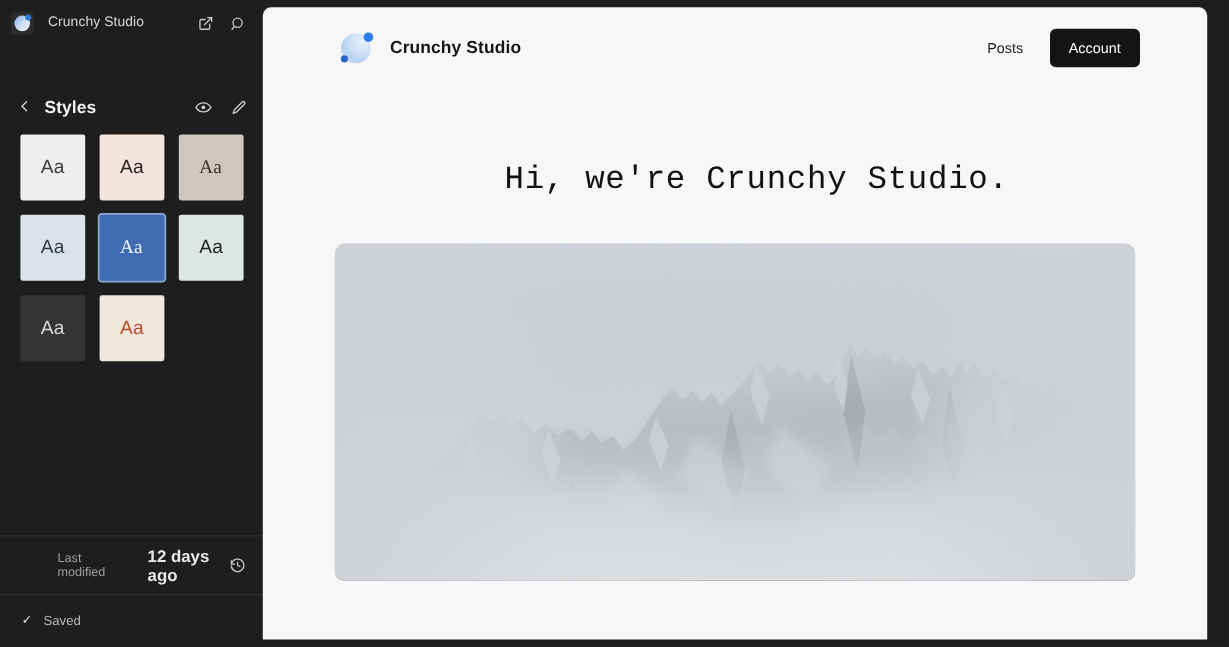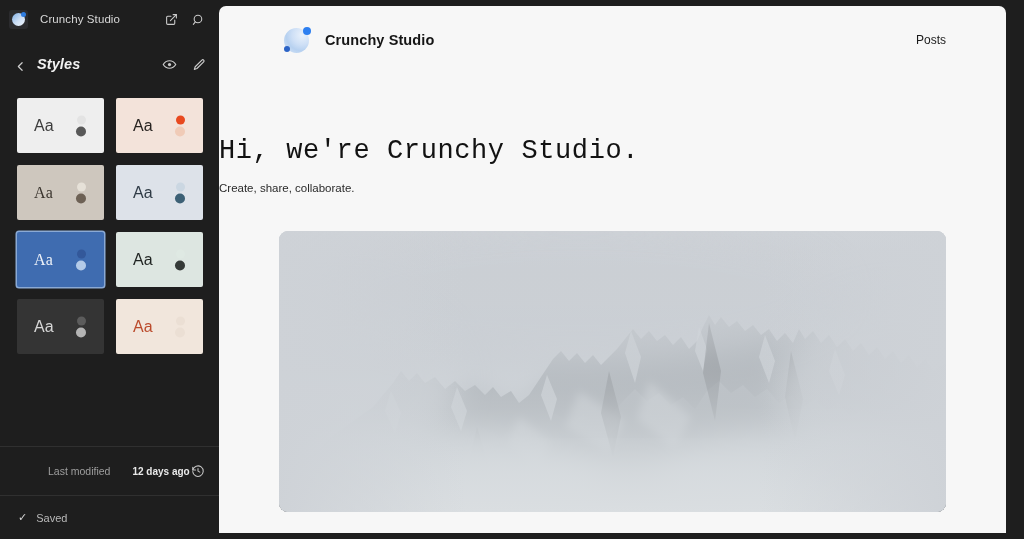--- a/index.html
+++ b/index.html
@@ -84,26 +84,25 @@
     display: flex; align-items: center; justify-content: center;
     color: #cbcbcb;
     cursor: pointer;
     border-radius: 3px;
   }
   .hicon svg { display: block; }
 
   
   .panel-head {
     display: flex;
-    align-items: flex-start;
+    align-items: flex-end;
     padding: 0 12px 0 10px;
     height: 42px;
     flex: 0 0 42px;
     margin-top: 18px;
-    font-style: italic;
   }
   .back-btn {
     width: 20px; height: 20px;
     display: flex; align-items: center; justify-content: center;
     color: #cfcfcf;
     cursor: pointer;
   }
   .panel-title {
     margin-left: 7px;
     font-size: 14.5px;
@@ -122,24 +121,24 @@
     padding: 0 18px 0 18px;
     margin-top: 4px;
     font-size: 10.5px;
     line-height: 14px;
     color: #a9a9a9;
     max-width: 190px;
   }
 
   
   .swatch-grid {
-    margin-top: 0;
+    margin-top: 14px;
     padding: 0 16px 0 17px;
     display: grid;
-    grid-template-columns: repeat(2, 1fr);
+    grid-template-columns: repeat(3, 1fr);
     gap: 12px 12px;
   }
   .swatch {
     position: relative;
     height: 55px;
     border-radius: 2px;
     display: flex;
     align-items: center;
     padding-left: 17px;
     cursor: pointer;
@@ -178,21 +177,21 @@
     display: flex;
     align-items: center;
     padding: 0 14px 0 18px;
   }
   .lm-label {
     font-size: 10.5px;
     color: #9e9e9e;
     margin-left: 30px;
   }
   .lm-value {
-    font-size: 10px;
+    font-size: 14px;
     color: #e9e9e9;
     font-weight: bold;
     margin-left: 22px;
   }
   .lm-icon {
     margin-left: auto;
     color: #c6c6c6;
     display: flex;
     cursor: pointer;
   }
@@ -280,22 +279,23 @@
     color: #ffffff;
     font-size: 12px;
     border: none;
     border-radius: 5px;
     padding: 9px 16px;
     cursor: pointer;
     font-family: "Liberation Sans", sans-serif;
   }
 
   .hero {
-    text-align: left;
+    text-align: center;
     padding-top: 62px;
+    margin-left: 36px;
   }
   .hero-title {
     font-family: "Liberation Mono", "DejaVu Sans Mono", monospace;
     font-size: 27px;
     letter-spacing: 0.6px;
     color: #121212;
     font-weight: normal;
   }
   .hero-sub {
     margin-top: 16px;
@@ -453,26 +453,26 @@
       <div class="site-brand">
         <span class="site-logo">
           <span class="blob"></span>
           <span class="dot-a"></span>
           <span class="dot-b"></span>
         </span>
         <span class="site-name">Crunchy Studio</span>
       </div>
       <nav class="site-nav">
         <a class="nav-link" href="#">Posts</a>
+        <button class="nav-btn">Account</button>
       </nav>
     </header>
 
     <div class="hero">
       <h1 class="hero-title">Hi, we're Crunchy Studio.</h1>
-      <p class="hero-sub">Create, share, collaborate.</p>
     </div>
 
     <div class="hero-media" aria-label="foggy snow-covered mountain range">
       <svg viewBox="0 0 667 281" preserveAspectRatio="xMidYMid slice" role="img">
         <defs>
           <linearGradient id="sky" x1="0" y1="0" x2="0" y2="1">
             <stop offset="0%" stop-color="#cfd3d8"></stop>
             <stop offset="45%" stop-color="#c8ccd2"></stop>
             <stop offset="100%" stop-color="#d6dadd"></stop>
           </linearGradient>

